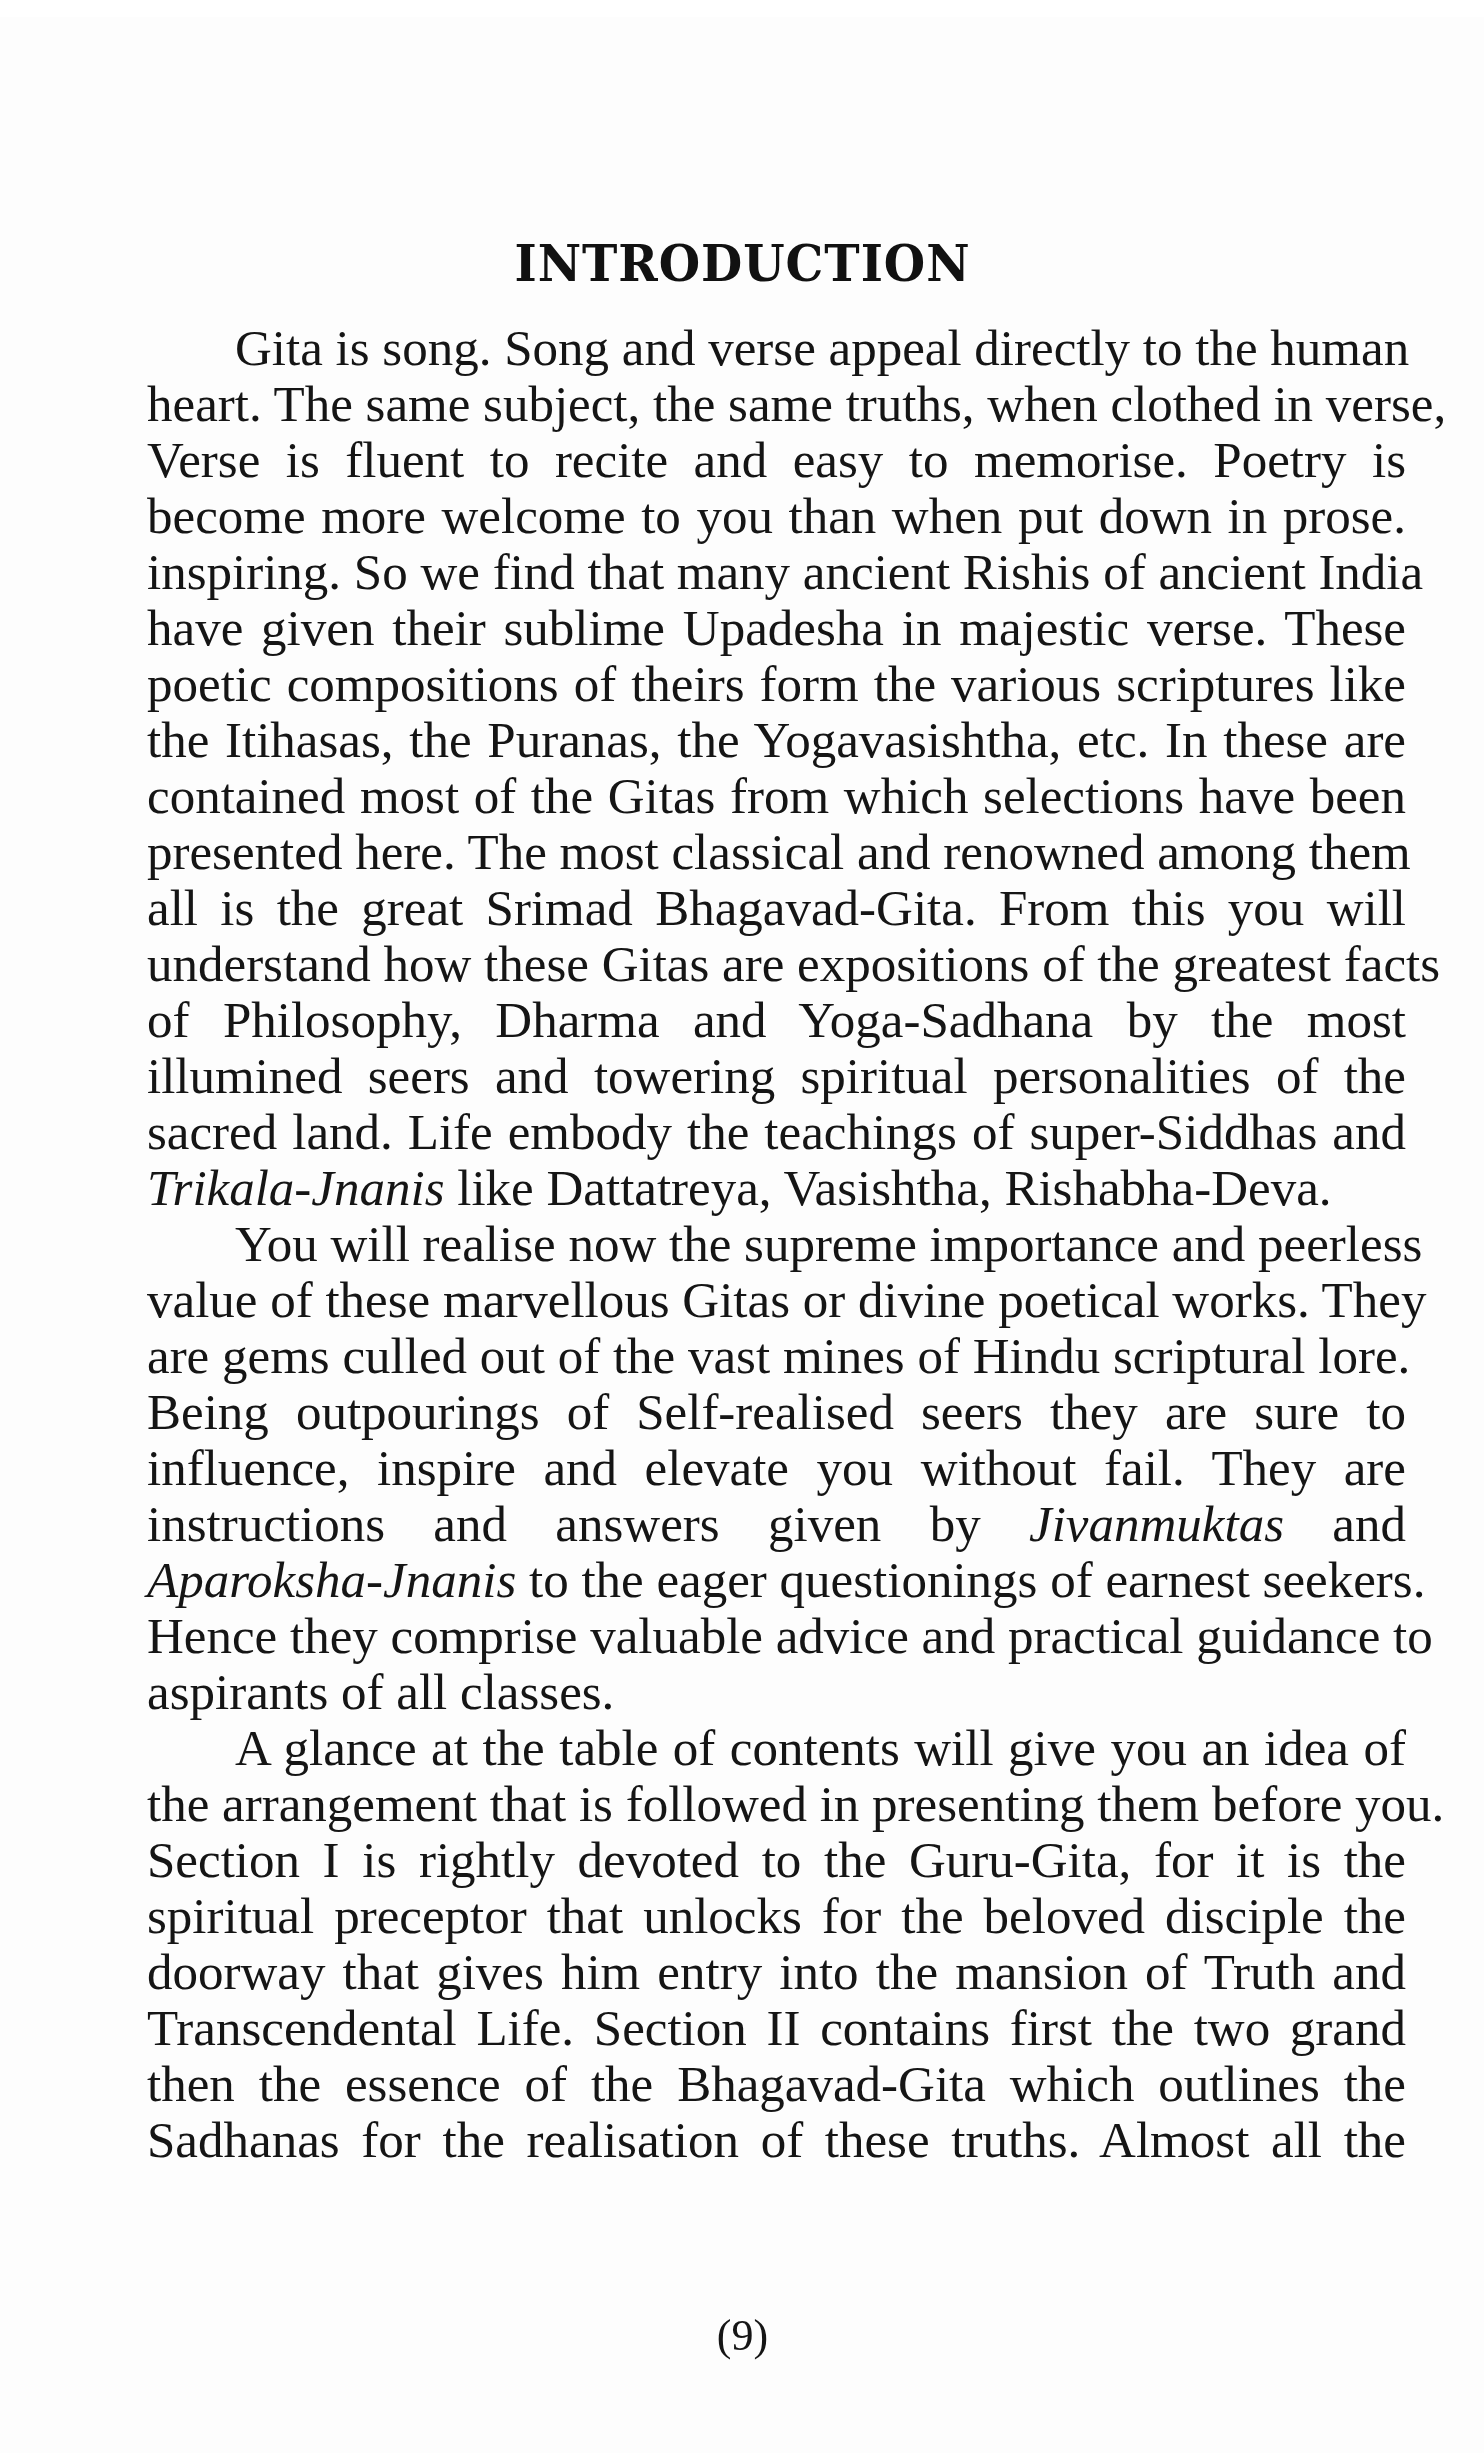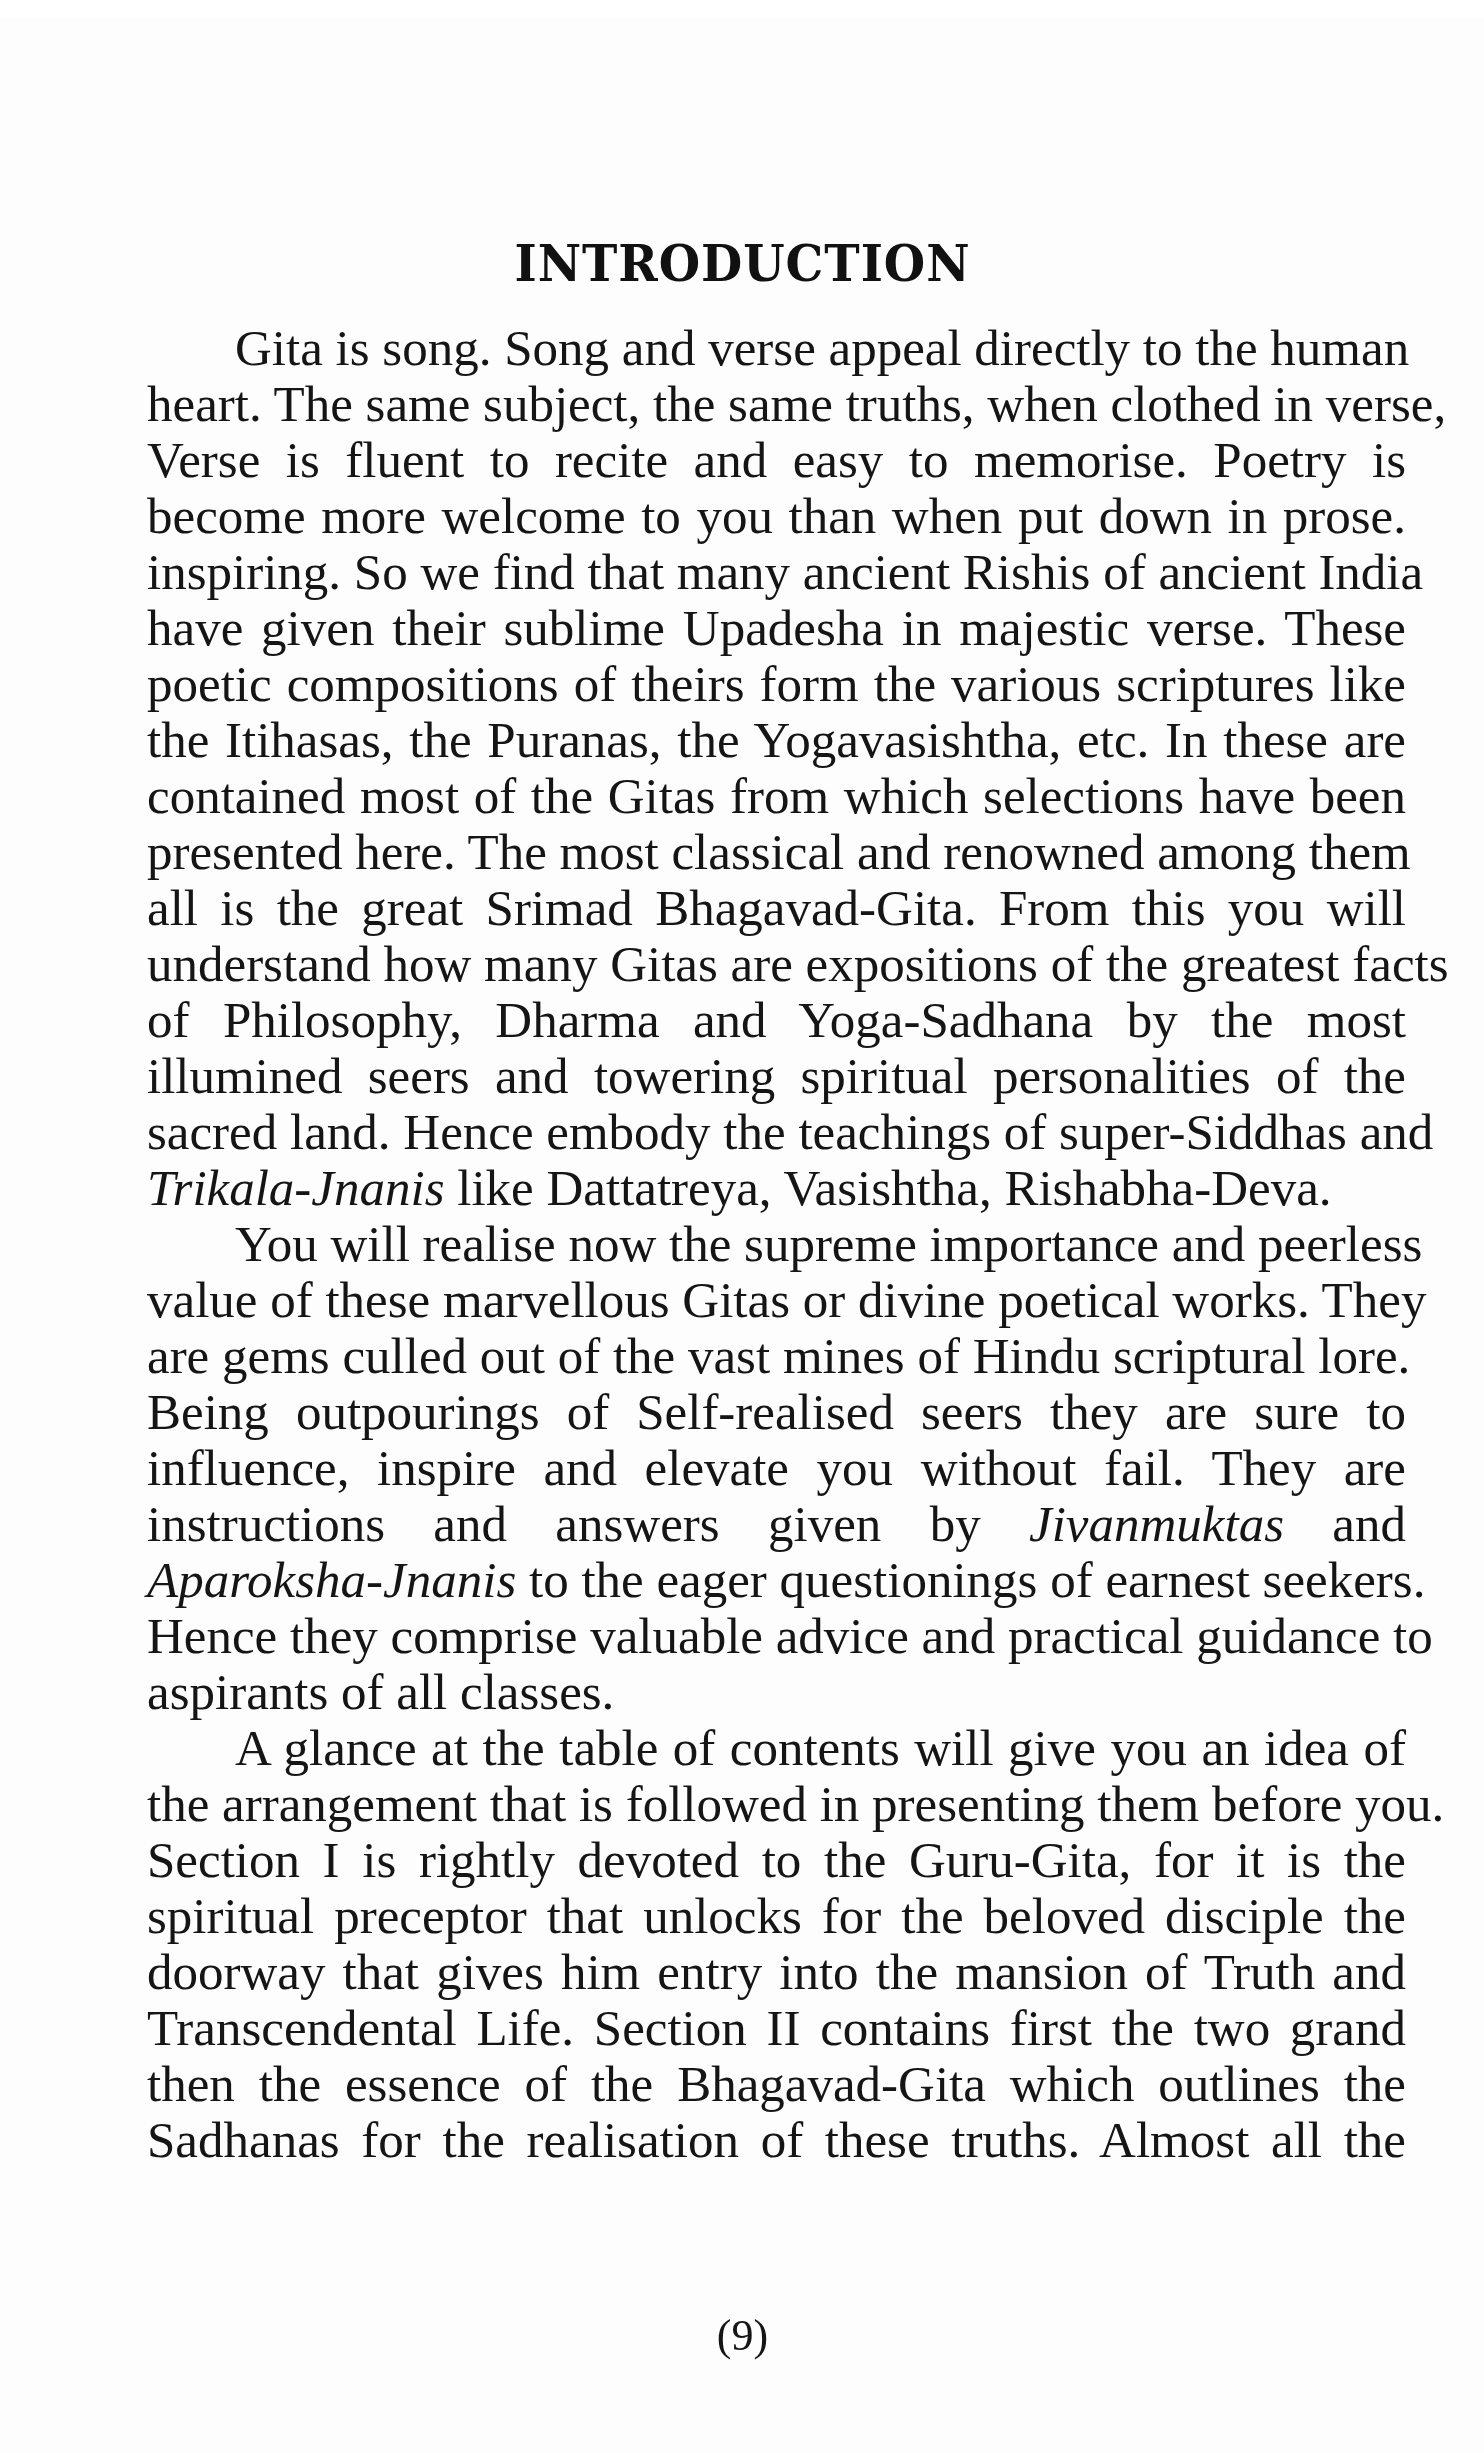--- a/index.html
+++ b/index.html
@@ -27,24 +27,24 @@
       <div class="line"><span>heart. The same subject, the same truths, when clothed in verse,</span></div>
       <div class="line"><span>Verse is fluent to recite and easy to memorise. Poetry is</span></div>
       <div class="line"><span>become more welcome to you than when put down in prose.</span></div>
       <div class="line"><span>inspiring. So we find that many ancient Rishis of ancient India</span></div>
       <div class="line"><span>have given their sublime Upadesha in majestic verse. These</span></div>
       <div class="line"><span>poetic compositions of theirs form the various scriptures like</span></div>
       <div class="line"><span>the Itihasas, the Puranas, the Yogavasishtha, etc. In these are</span></div>
       <div class="line"><span>contained most of the Gitas from which selections have been</span></div>
       <div class="line"><span>presented here. The most classical and renowned among them</span></div>
       <div class="line"><span>all is the great Srimad Bhagavad-Gita. From this you will</span></div>
-      <div class="line"><span>understand how many Gitas are expositions of the greatest facts</span></div>
+      <div class="line"><span>understand how these Gitas are expositions of the greatest facts</span></div>
       <div class="line"><span>of Philosophy, Dharma and Yoga-Sadhana by the most</span></div>
       <div class="line"><span>illumined seers and towering spiritual personalities of the</span></div>
-      <div class="line"><span>sacred land. Hence embody the teachings of super-Siddhas and</span></div>
+      <div class="line"><span>sacred land. Life embody the teachings of super-Siddhas and</span></div>
       <div class="line last"><i>Trikala-Jnanis</i><span> like Dattatreya, Vasishtha, Rishabha-Deva.</span></div>
       <div class="line indent"><span>You will realise now the supreme importance and peerless</span></div>
       <div class="line"><span>value of these marvellous Gitas or divine poetical works. They</span></div>
       <div class="line"><span>are gems culled out of the vast mines of Hindu scriptural lore.</span></div>
       <div class="line"><span>Being outpourings of Self-realised seers they are sure to</span></div>
       <div class="line"><span>influence, inspire and elevate you without fail. They are</span></div>
       <div class="line"><span>instructions and answers given by </span><i>Jivanmuktas</i><span> and</span></div>
       <div class="line"><i>Aparoksha-Jnanis</i><span> to the eager questionings of earnest seekers.</span></div>
       <div class="line"><span>Hence they comprise valuable advice and practical guidance to</span></div>
       <div class="line last"><span>aspirants of all classes.</span></div>

